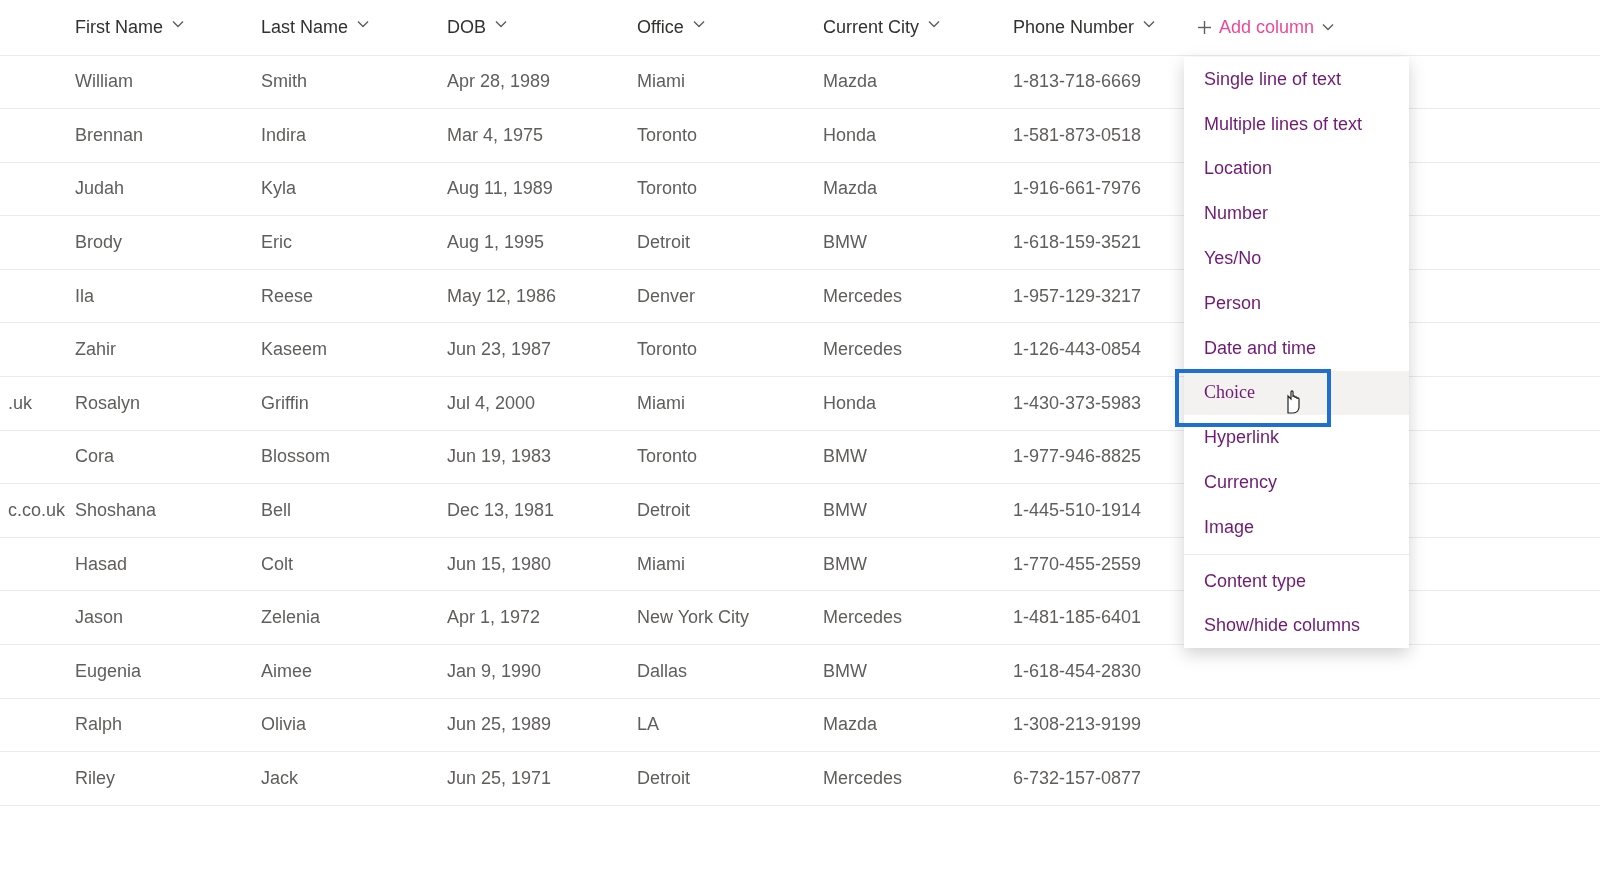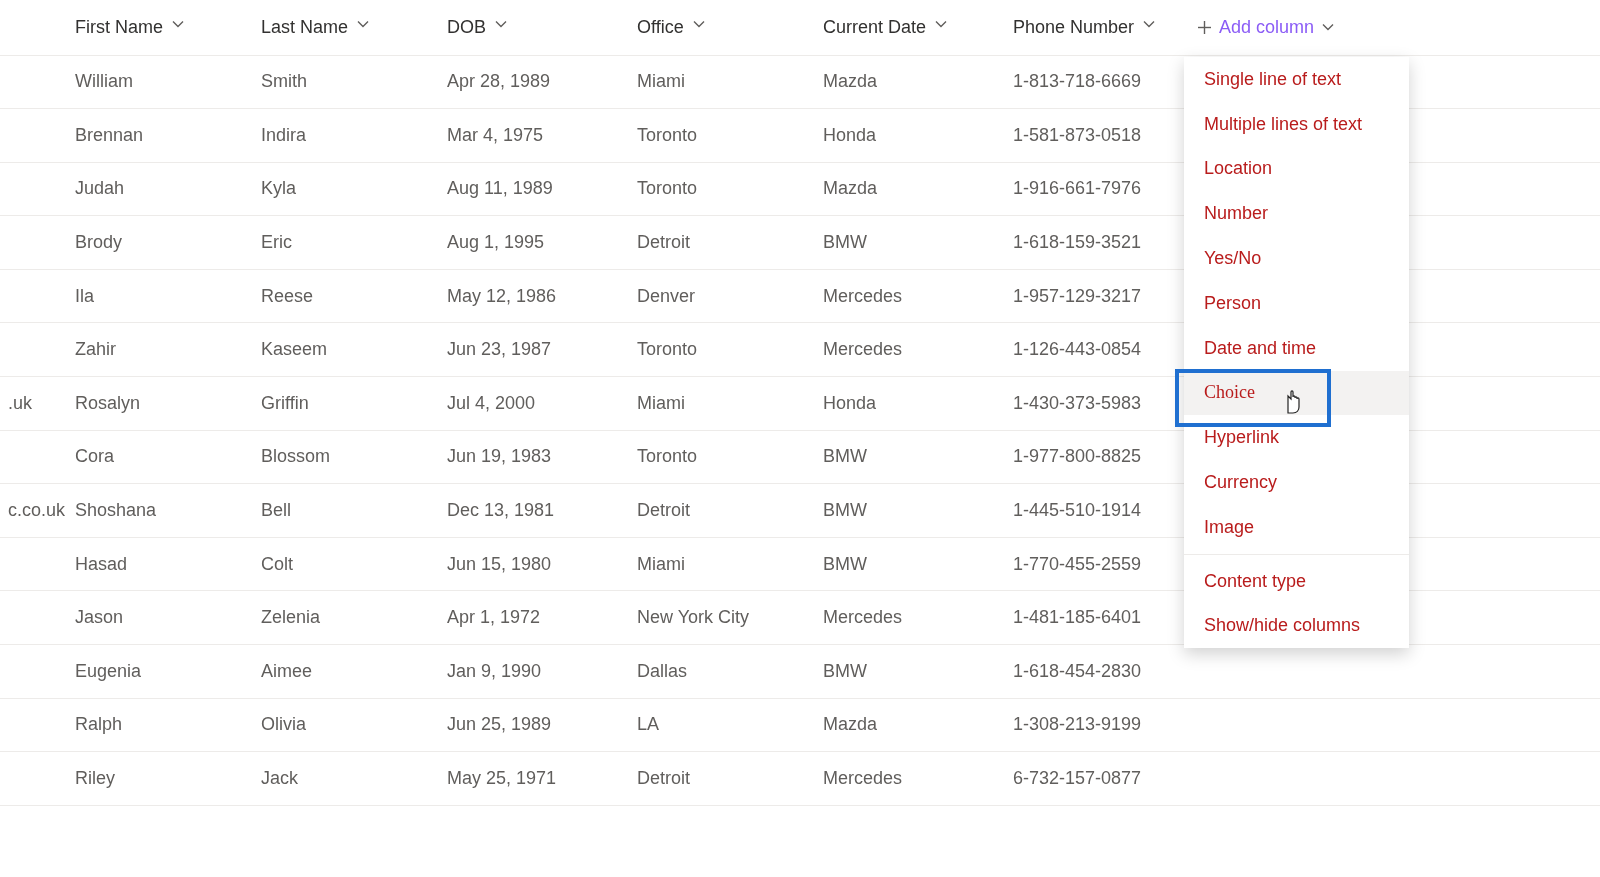--- a/index.html
+++ b/index.html
@@ -20,28 +20,28 @@
   tbody td { height: 53.6px; border-bottom: 1px solid #edebe9; color: #605e5c; }
   tbody td.lead { color: #605e5c; white-space: nowrap; overflow: hidden; padding-left: 8px; }
 
   .hdr { display: flex; align-items: flex-start; gap: 8px; }
   .hdr .lbl { white-space: nowrap; }
 
   .chev { width: 14px; height: 14px; flex: 0 0 14px; }
   .chev svg { width: 14px; height: 14px; display: block; }
   .chev path { stroke: #605e5c; stroke-width: 1.4; fill: none; }
 
-  .addcol { display: flex; align-items: center; gap: 7px; color: #8b5cf6; }
+  .addcol { display: flex; align-items: center; gap: 7px; color: #ec4899; }
   .plus { width: 15px; height: 15px; }
   .plus svg { width: 15px; height: 15px; display: block; }
   .plus line { stroke: #605e5c; stroke-width: 1.4; }
 
   
   .menu { position: absolute; left: 1184px; top: 57px; width: 225px; background: #ffffff; box-shadow: 0 6px 16px rgba(0,0,0,0.18); z-index: 10; }
-  .menu-item { height: 44.8px; display: flex; align-items: center; padding: 0 20px; color: #b91c1c; cursor: default; }
+  .menu-item { height: 44.8px; display: flex; align-items: center; padding: 0 20px; color: #701a75; cursor: default; }
   .menu-item.hover { background: #f3f2f1; font-family: Liberation Serif, serif; }
   .menu-sep { height: 1px; background: #edebe9; margin: 4px 0; }
 
   
   .highlight { position: absolute; left: 1175px; top: 369px; width: 156px; height: 58px; border: 4px solid #1f6fd0; box-sizing: border-box; z-index: 20; pointer-events: none; }
 
   
   .cursor { position: absolute; left: 1279px; top: 383px; width: 26px; height: 32px; z-index: 30; pointer-events: none; }
   .cursor svg { width: 26px; height: 32px; display: block; }
 </style>
@@ -97,21 +97,21 @@
           <span class="lbl">Office</span>
           <span class="chev">
               <svg viewBox="0 0 14 14">
                 <path d="M2 4.5 L7 9.5 L12 4.5"></path>
               </svg>
             </span>
         </div>
       </th>
       <th>
         <div class="hdr">
-          <span class="lbl">Current Date</span>
+          <span class="lbl">Current City</span>
           <span class="chev">
               <svg viewBox="0 0 14 14">
                 <path d="M2 4.5 L7 9.5 L12 4.5"></path>
               </svg>
             </span>
         </div>
       </th>
       <th>
         <div class="hdr">
           <span class="lbl">Phone Number</span>
@@ -211,21 +211,21 @@
         <td>1-430-373-5983</td>
         <td></td>
       </tr>
       <tr>
         <td class="lead"></td>
         <td>Cora</td>
         <td>Blossom</td>
         <td>Jun 19, 1983</td>
         <td>Toronto</td>
         <td>BMW</td>
-        <td>1-977-800-8825</td>
+        <td>1-977-946-8825</td>
         <td></td>
       </tr>
       <tr>
         <td class="lead">c.co.uk</td>
         <td>Shoshana</td>
         <td>Bell</td>
         <td>Dec 13, 1981</td>
         <td>Detroit</td>
         <td>BMW</td>
         <td>1-445-510-1914</td>
@@ -268,21 +268,21 @@
         <td>Jun 25, 1989</td>
         <td>LA</td>
         <td>Mazda</td>
         <td>1-308-213-9199</td>
         <td></td>
       </tr>
       <tr>
         <td class="lead"></td>
         <td>Riley</td>
         <td>Jack</td>
-        <td>May 25, 1971</td>
+        <td>Jun 25, 1971</td>
         <td>Detroit</td>
         <td>Mercedes</td>
         <td>6-732-157-0877</td>
         <td></td>
       </tr>
     </tbody>
 </table>
 
 <div class="menu">
   <div class="menu-item">Single line of text</div>

